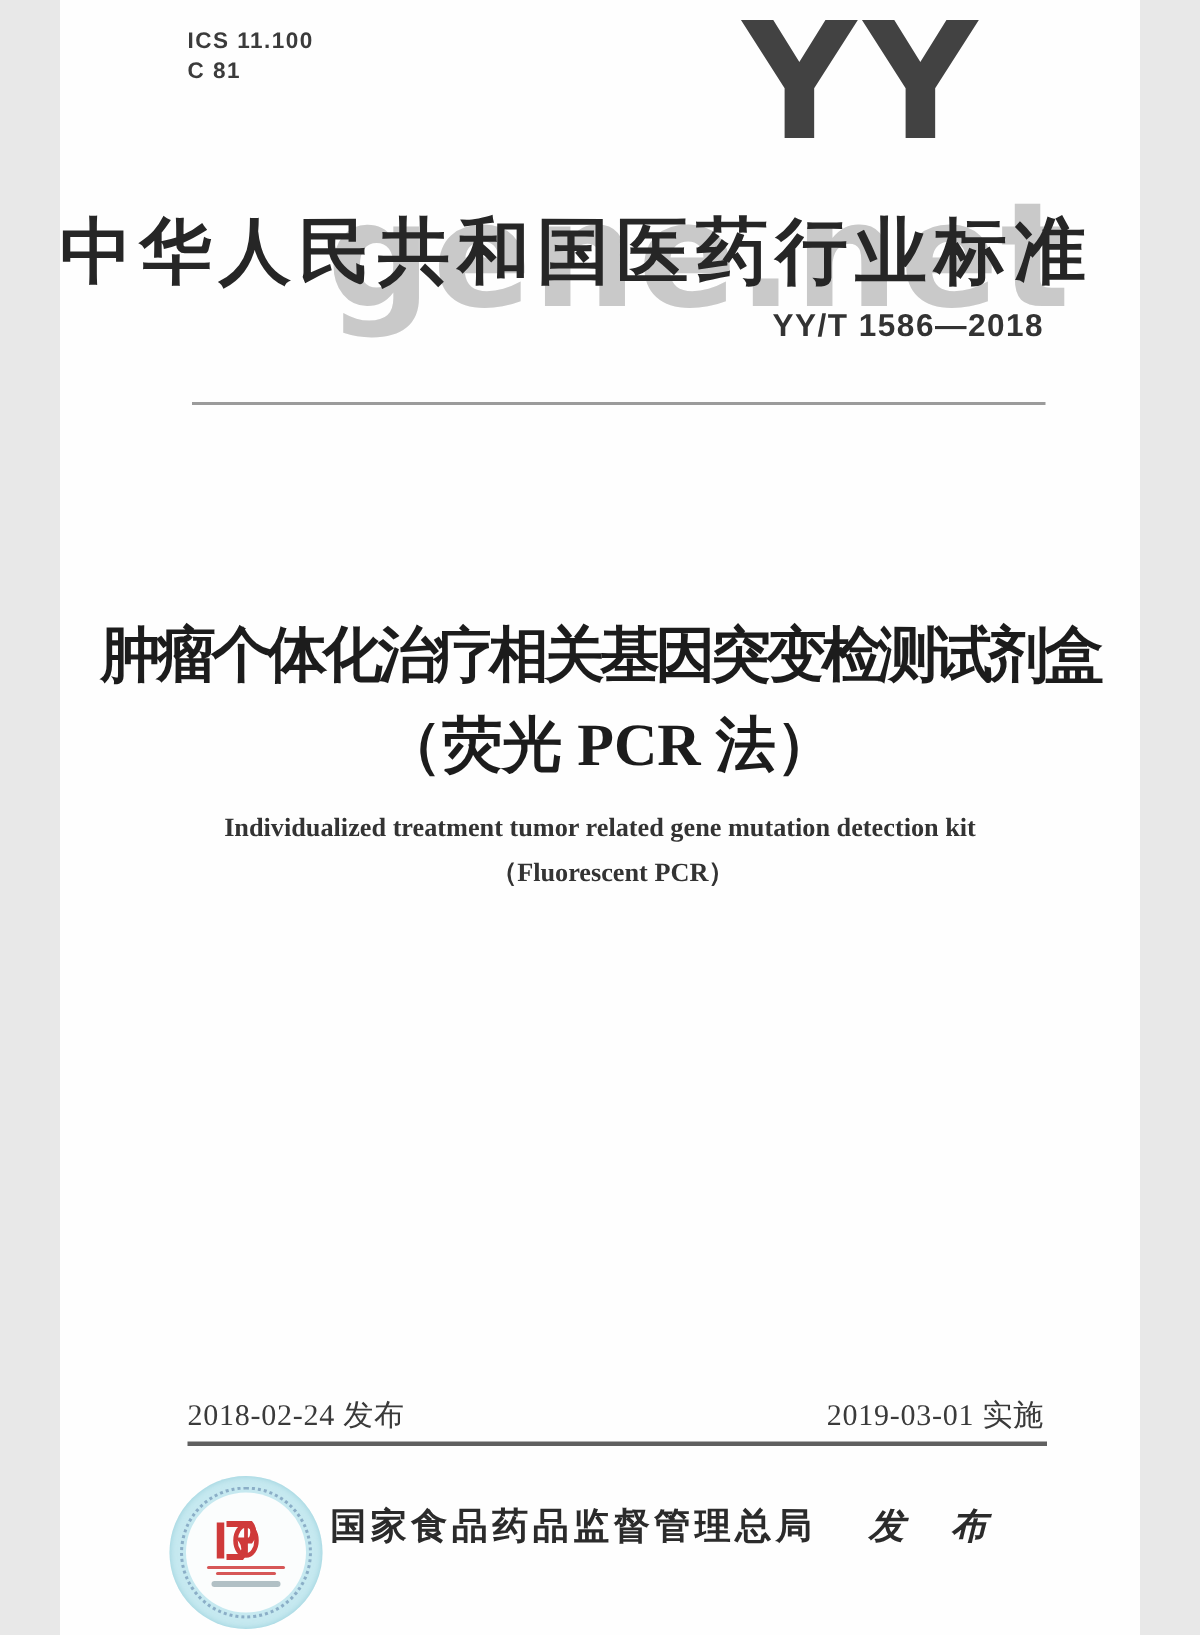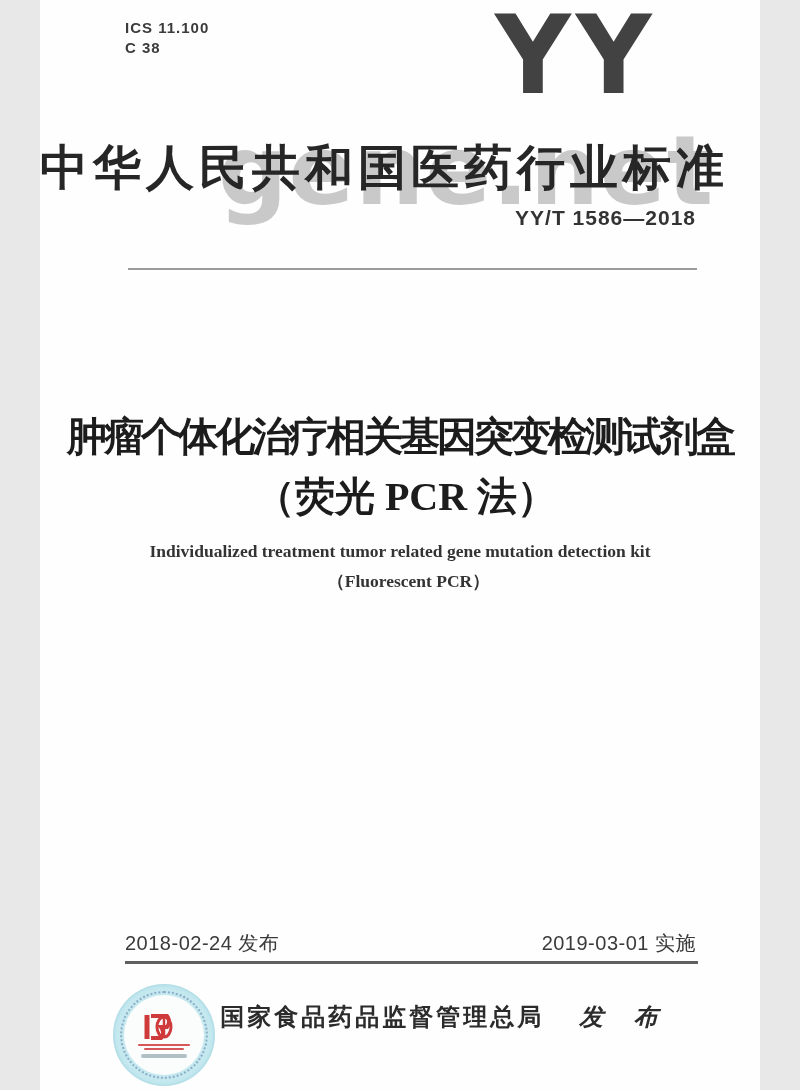--- a/index.html
+++ b/index.html
@@ -66,20 +66,21 @@
     font-family:"Liberation Serif",serif;
     font-weight:bold;color:#333;
   }
   .title-en .en1{font-size:17.5px;line-height:1.3;}
   .title-en .en2{font-size:17.5px;line-height:1.3;margin-top:7px;padding-left:17px;}
   .date-row{
     position:absolute;left:85px;right:64px;top:930px;
     display:flex;justify-content:space-between;
     font-size:20px;color:#3a3a3a;font-weight:500;
     letter-spacing:0.5px;
+    font-family:Liberation Serif, serif;
   }
   .rule-bottom{
     position:absolute;left:85px;right:62px;top:961px;
     height:3px;background:#606060;
   }
   .publisher{
     position:absolute;left:90px;right:0;top:1001px;
     text-align:center;
     font-size:24px;font-weight:700;color:#2b2b2b;
     letter-spacing:3px;
@@ -109,21 +110,21 @@
   .seal-line.w2{width:40px;}
   .seal-foot{width:46px;height:4px;border-radius:2px;background:#9fb0b6;margin-top:4px;opacity:.8;}
 </style>
 </head>
 <body>
 
 <div class="page">
 
   <div class="ics">
     <div>ICS 11.100</div>
-    <div>C 38</div>
+    <div>C 81</div>
   </div>
 
   <div class="yy-logo">YY</div>
 
   <div class="watermark">gene.net</div>
 
   <div class="header-title">中华人民共和国医药行业标准</div>
 
   <div class="std-number">YY/T 1586—2018</div>
 

